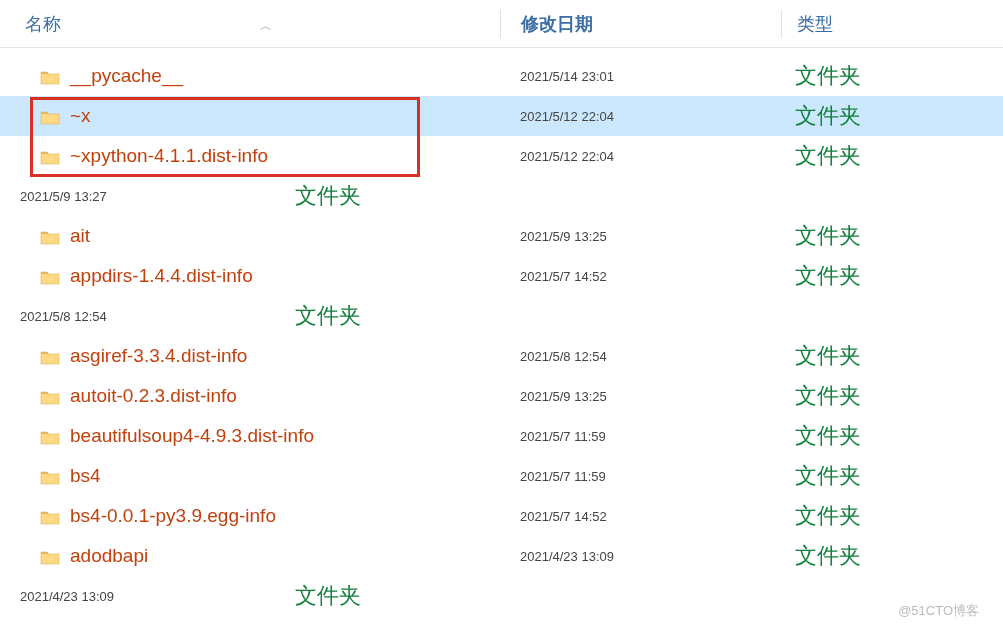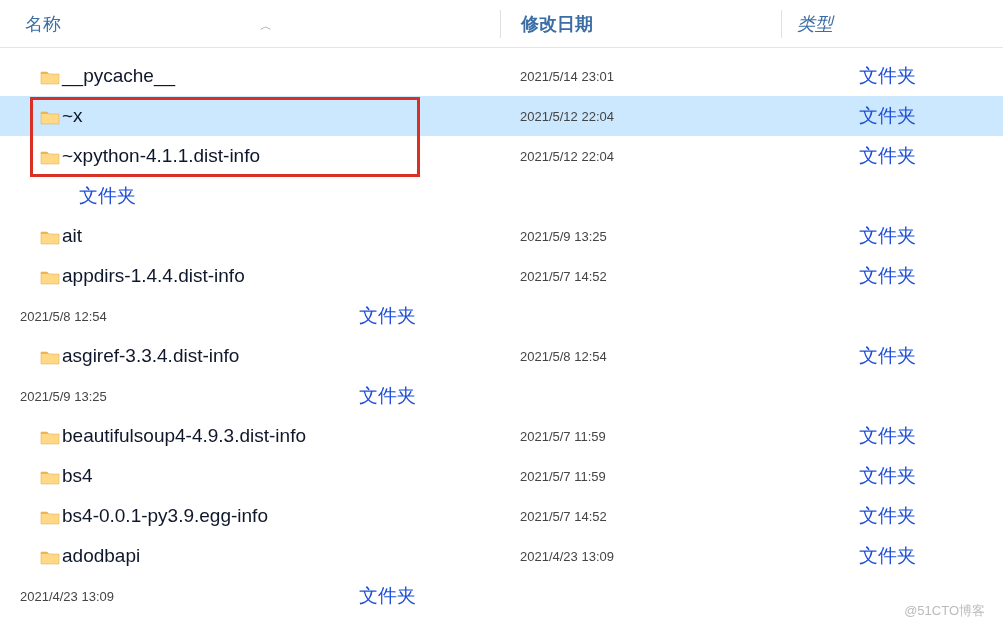--- a/index.html
+++ b/index.html
@@ -33,21 +33,20 @@
       align-items: center;
     }
     .header-col-date {
       width: 280px;
       padding-left: 20px;
       font-weight: bold;
     }
     .header-col-type {
       width: 200px;
       padding-left: 15px;
-      font-style: italic;
     }
     .sort-arrow {
       position: absolute;
       left: 260px;
       top: 6px;
       font-size: 12px;
       color: #888;
     }
     .col-divider {
       width: 1px;
@@ -64,52 +63,51 @@
       position: relative;
     }
     .file-row.selected {
       background: #cce8ff;
     }
     .col-name {
       width: 500px;
       padding-left: 40px;
       display: flex;
       align-items: center;
-      gap: 2px;
+      gap: 10px;
       font-size: 19px;
-      color: #0f172a;
+      color: #c2410c;
     }
     .col-date {
       width: 280px;
       padding-left: 20px;
       font-size: 13px;
       color: #444;
     }
     .col-type {
       width: 200px;
       padding-left: 15px;
-      font-size: 19px;
-      color: #1d4ed8;
-      text-align: center;
+      font-size: 22px;
+      color: #15803d;
     }
     .folder-icon {
       width: 20px;
       height: 16px;
       display: inline-block;
       flex-shrink: 0;
     }
     .highlight-box {
       position: absolute;
       border: 3px solid #d93025;
       pointer-events: none;
       z-index: 10;
     }
     .watermark {
       position: absolute;
-      right: 18px;
+      right: 24px;
       bottom: 6px;
       font-size: 13px;
       color: #bbb;
     }
   </style>
 </head>
 <body>
 
 <div class="header">
   <div class="header-col-name">
@@ -154,20 +152,21 @@
         <span class="folder-icon"><svg viewBox="0 0 20 16" width="20" height="16">
   <path d="M1 3 L1 15 L19 15 L19 5 L9 5 L7 3 Z" fill="#ffd986" stroke="#d9a846" stroke-width="0.5"></path>
   <path d="M1 3 L7 3 L9 5 L1 5 Z" fill="#e8b65a"></path>
 </svg></span>
         <span>~xpython-4.1.1.dist-info</span>
       </div>
       <div class="col-date">2021/5/12 22:04</div>
       <div class="col-type">文件夹</div>
     </div>
     <div class="file-row">
+      <div class="col-date">2021/5/9 13:27</div>
       <div class="col-type">文件夹</div>
     </div>
     <div class="file-row">
       <div class="col-name">
         <span class="folder-icon"><svg viewBox="0 0 20 16" width="20" height="16">
   <path d="M1 3 L1 15 L19 15 L19 5 L9 5 L7 3 Z" fill="#ffd986" stroke="#d9a846" stroke-width="0.5"></path>
   <path d="M1 3 L7 3 L9 5 L1 5 Z" fill="#e8b65a"></path>
 </svg></span>
         <span>ait</span>
       </div>
@@ -194,20 +193,27 @@
         <span class="folder-icon"><svg viewBox="0 0 20 16" width="20" height="16">
   <path d="M1 3 L1 15 L19 15 L19 5 L9 5 L7 3 Z" fill="#ffd986" stroke="#d9a846" stroke-width="0.5"></path>
   <path d="M1 3 L7 3 L9 5 L1 5 Z" fill="#e8b65a"></path>
 </svg></span>
         <span>asgiref-3.3.4.dist-info</span>
       </div>
       <div class="col-date">2021/5/8 12:54</div>
       <div class="col-type">文件夹</div>
     </div>
     <div class="file-row">
+      <div class="col-name">
+        <span class="folder-icon"><svg viewBox="0 0 20 16" width="20" height="16">
+  <path d="M1 3 L1 15 L19 15 L19 5 L9 5 L7 3 Z" fill="#ffd986" stroke="#d9a846" stroke-width="0.5"></path>
+  <path d="M1 3 L7 3 L9 5 L1 5 Z" fill="#e8b65a"></path>
+</svg></span>
+        <span>autoit-0.2.3.dist-info</span>
+      </div>
       <div class="col-date">2021/5/9 13:25</div>
       <div class="col-type">文件夹</div>
     </div>
     <div class="file-row">
       <div class="col-name">
         <span class="folder-icon"><svg viewBox="0 0 20 16" width="20" height="16">
   <path d="M1 3 L1 15 L19 15 L19 5 L9 5 L7 3 Z" fill="#ffd986" stroke="#d9a846" stroke-width="0.5"></path>
   <path d="M1 3 L7 3 L9 5 L1 5 Z" fill="#e8b65a"></path>
 </svg></span>
         <span>beautifulsoup4-4.9.3.dist-info</span>

